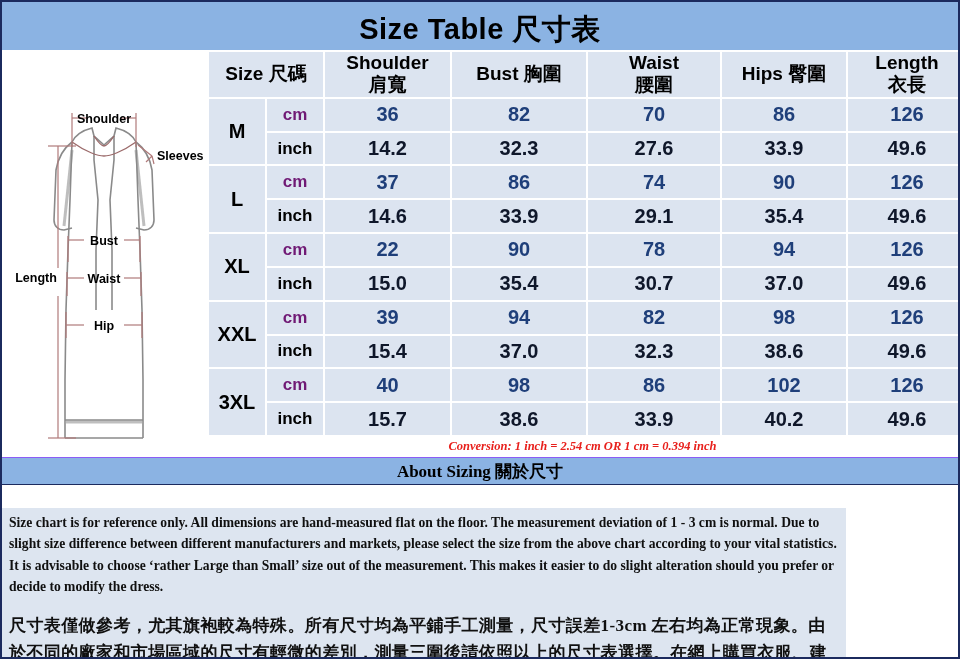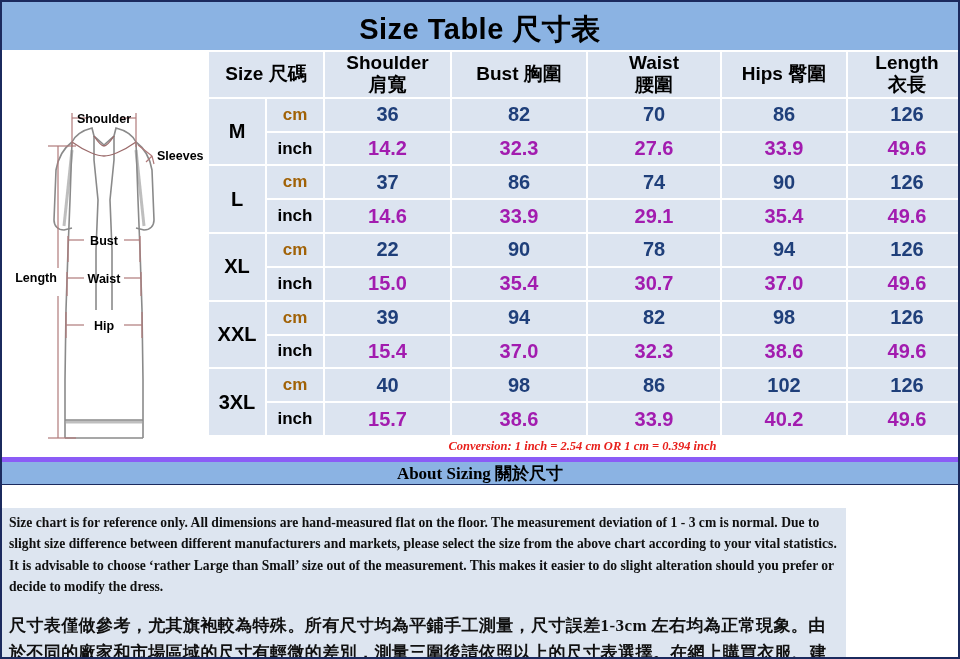--- a/index.html
+++ b/index.html
@@ -79,28 +79,28 @@
   td.size-cell {
     font-size: 20px;
     font-weight: bold;
     color: #000000;
   }
   td.unit-cell {
     font-size: 17px;
     font-weight: bold;
     width: 52px;
   }
-  td.unit-cm  { color: #a16207; }
+  td.unit-cm  { color: #701a75; }
   td.unit-in  { color: #000000; }
   td.val {
     font-size: 20px;
     font-weight: bold;
   }
   td.val-cm { color: #1f3f7a; margin-left: 8px; }
-  td.val-in { color: #a21caf; margin-top: 45px; }
+  td.val-in { color: #0f172a; margin-top: 45px; }
 
   
   #conversion-note {
     position: absolute;
     left: 205px; top: 437px;
     width: 751px; height: 16px;
     text-align: center;
     font-size: 12.5px;
     font-weight: bold;
     font-style: italic;
@@ -108,21 +108,21 @@
     font-family: Liberation Serif, serif;
     white-space: nowrap;
   }
 
   
   #about-band {
     position: absolute;
     left: 0; top: 455px;
     width: 956px; height: 28px;
     background: #8bb3e3;
-    border-top: 5px solid #8b5cf6;
+    border-top: 1px solid #8b5cf6;
     border-bottom: 1px solid #1b2a5e;
     display: flex;
     align-items: center;
     justify-content: center;
   }
   #about-band .about-text {
     font-family: "Liberation Serif", serif;
     font-size: 17px;
     font-weight: bold;
     color: #000000;

